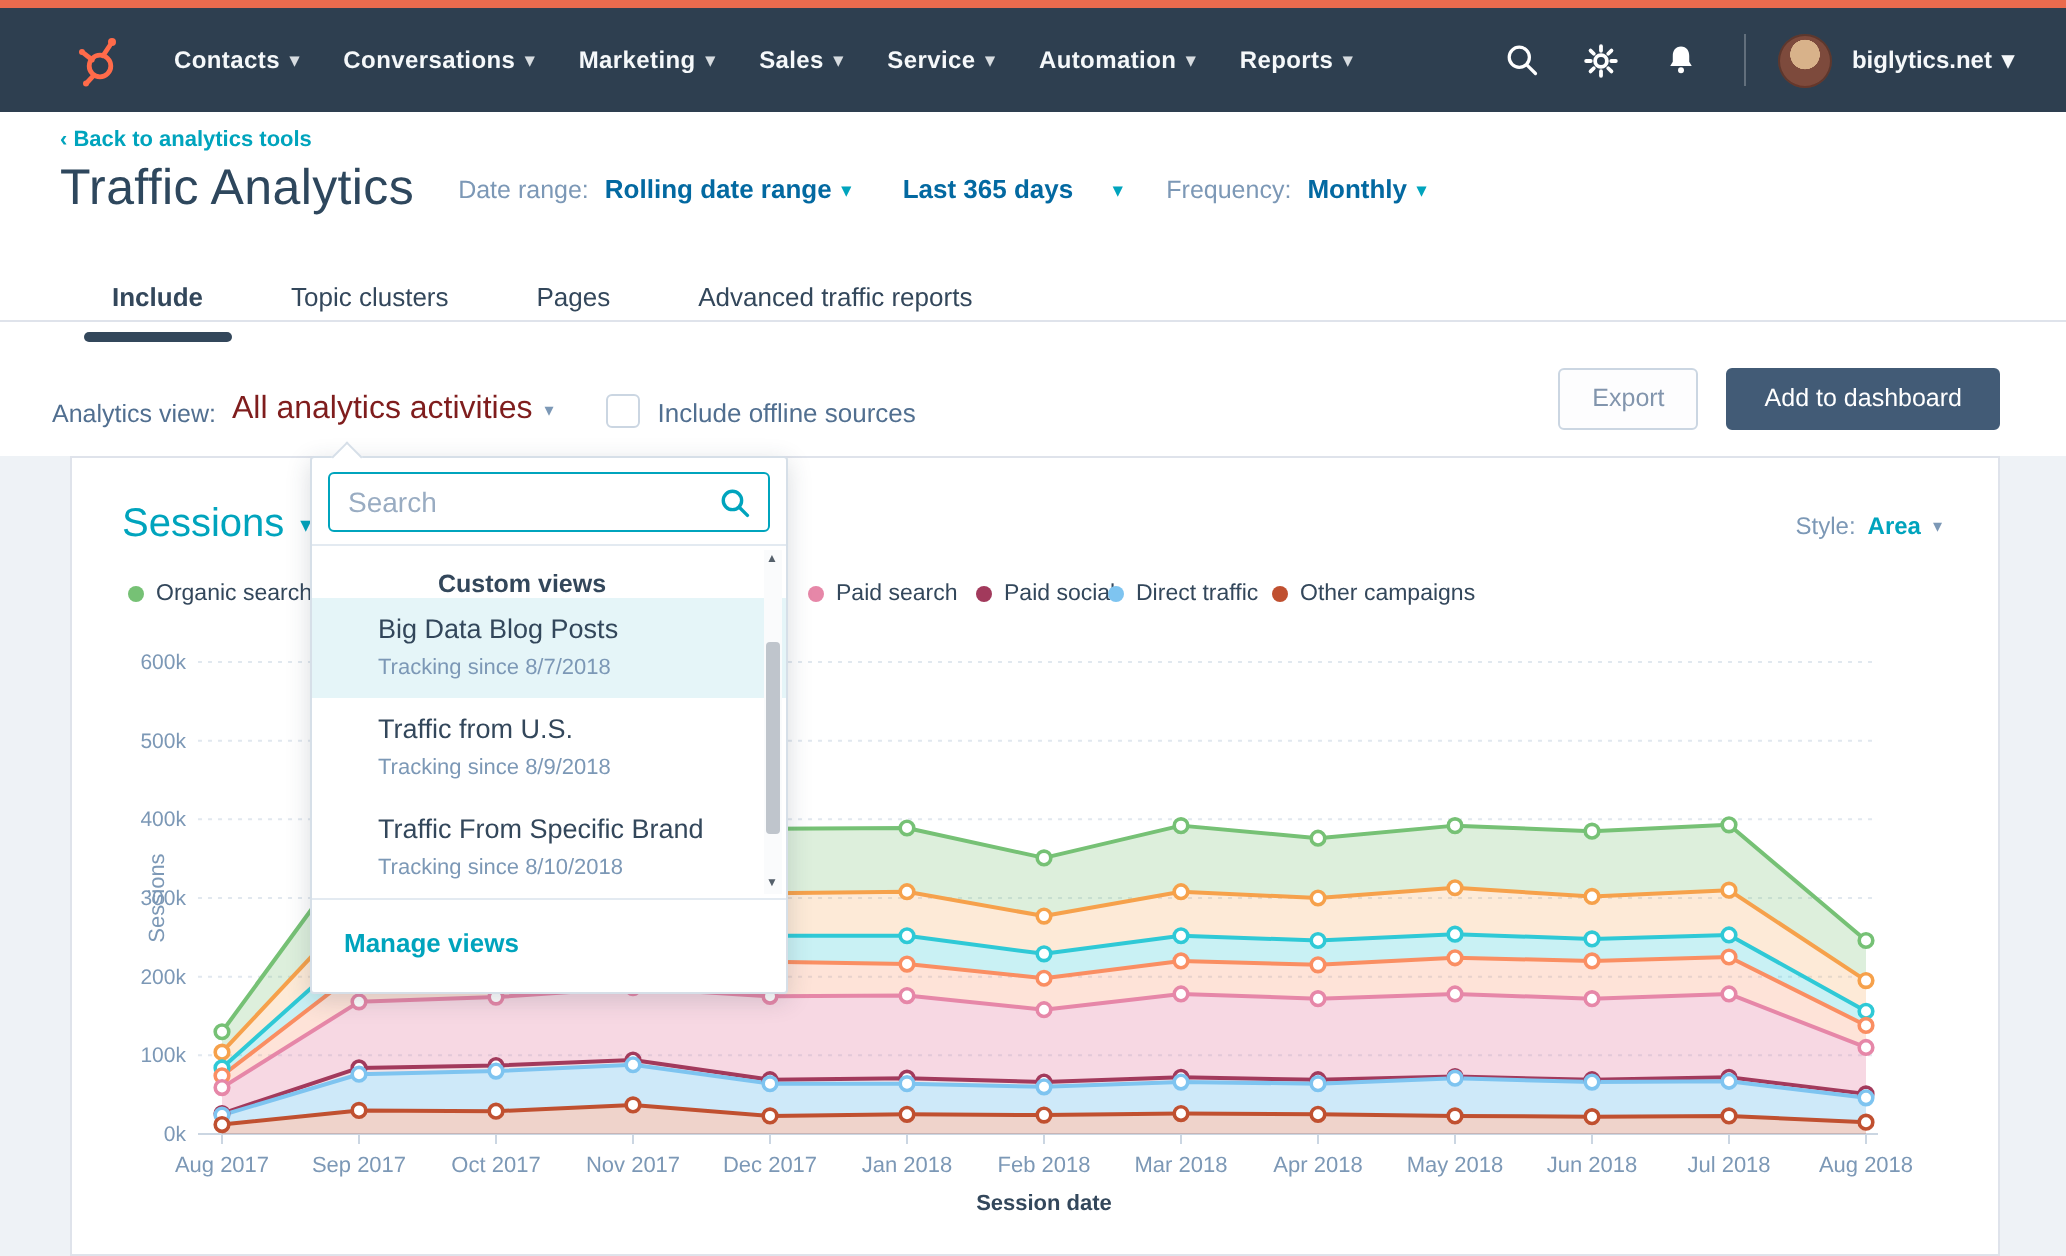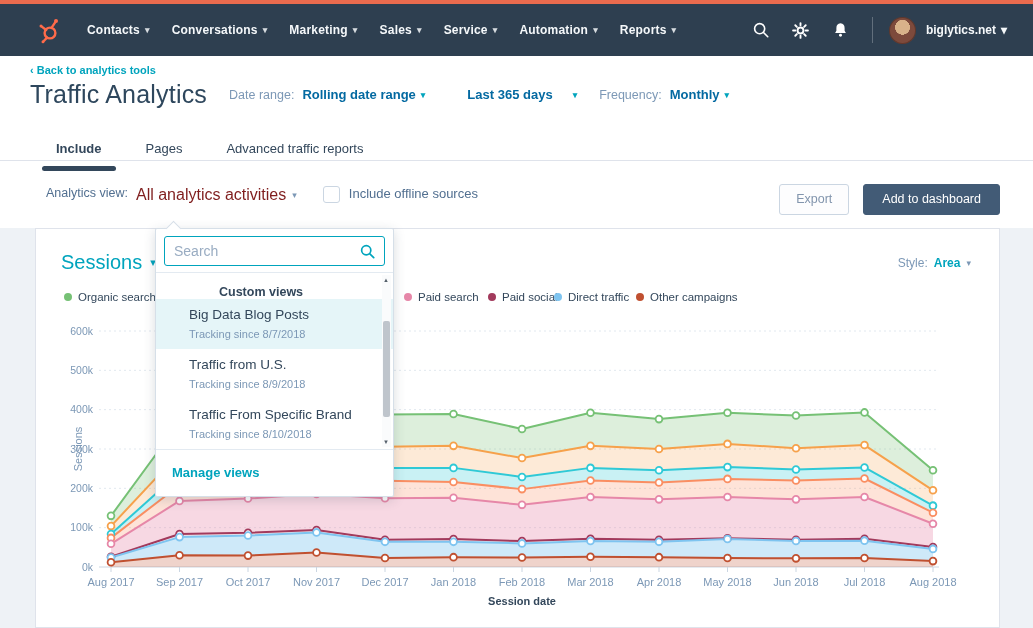--- a/index.html
+++ b/index.html
@@ -34,33 +34,33 @@
   
   .header-band{position:absolute;top:48px;left:0;width:100%;height:180px;background:#ffffff;}
   .back-link{
     position:absolute;top:64px;left:30px;font-size:11px;font-weight:700;color:#00a4bd;cursor:pointer;
   }
   .page-title-row{position:absolute;top:80px;left:30px;display:flex;align-items:center;}
   .page-title{font-size:25px;color:#2e475d;font-weight:400;letter-spacing:.2px;}
   .hdr-label{font-size:12.5px;color:#7c98b6;margin-left:22px;}
   .hdr-value{font-size:13px;color:#0369a1;font-weight:700;margin-left:8px;cursor:pointer;display:flex;align-items:center;gap:5px;}
   .hdr-value .caret-sm{font-size:9px;color:#00a4bd;}
-  .gap28{margin-left:42px;gap:20px;}
+  .gap28{margin-left:26px;gap:20px;}
   
   .tabs{position:absolute;top:133px;left:38px;display:flex;gap:8px;z-index:2;}
   .tab{
     position:relative;font-size:13px;color:#33475b;padding:8px 18px 14px 18px;cursor:pointer;white-space:nowrap;
   }
   .tab.active{font-weight:700;}
   .tab.active::after{
     content:"";position:absolute;left:4px;right:4px;bottom:-1px;height:5px;border-radius:3px;background:#33475b;
   }
   .tabs-border{position:absolute;top:160px;left:0;width:100%;height:1px;background:#dfe3eb;}
   
-  .toolbar{position:absolute;top:186px;left:46px;display:flex;align-items:flex-start;height:28px;}
+  .toolbar{position:absolute;top:186px;left:26px;display:flex;align-items:flex-end;height:28px;}
   .tb-label{font-size:12.5px;color:#516f90;}
   .tb-value{font-size:16px;color:#7f1d1d;font-weight:400;margin-left:8px;display:flex;align-items:center;gap:6px;cursor:pointer;}
   .tb-value .caret-sm{font-size:9px;color:#7c98b6;}
   .checkbox{
     width:15px;height:15px;border:1px solid #cbd6e2;border-radius:3px;background:#fff;margin-left:26px;cursor:pointer;
   }
   .cb-label{font-size:13px;color:#516f90;margin-left:9px;}
   .toolbar-right{position:absolute;top:184px;right:33px;display:flex;gap:14px;}
   .btn{
     font-family:inherit;font-size:12.5px;border-radius:3px;padding:7px 16px;cursor:pointer;line-height:1;
@@ -221,20 +221,21 @@
   <span class="hdr-label">Frequency:</span>
   <span class="hdr-value">
     <span>Monthly</span>
       <span class="caret-sm"></span>
   </span>
 </div>
 
 <div class="tabs-border"></div>
 <div class="tabs">
     <div class="tab active">Include</div>
+    <div class="tab">Topic clusters</div>
     <div class="tab">Pages</div>
     <div class="tab">Advanced traffic reports</div>
   </div>
 
 <div class="toolbar">
   <span class="tb-label">Analytics view:</span>
   <span class="tb-value">
     <span>All analytics activities</span>
       <span class="caret-sm"></span>
   </span>

